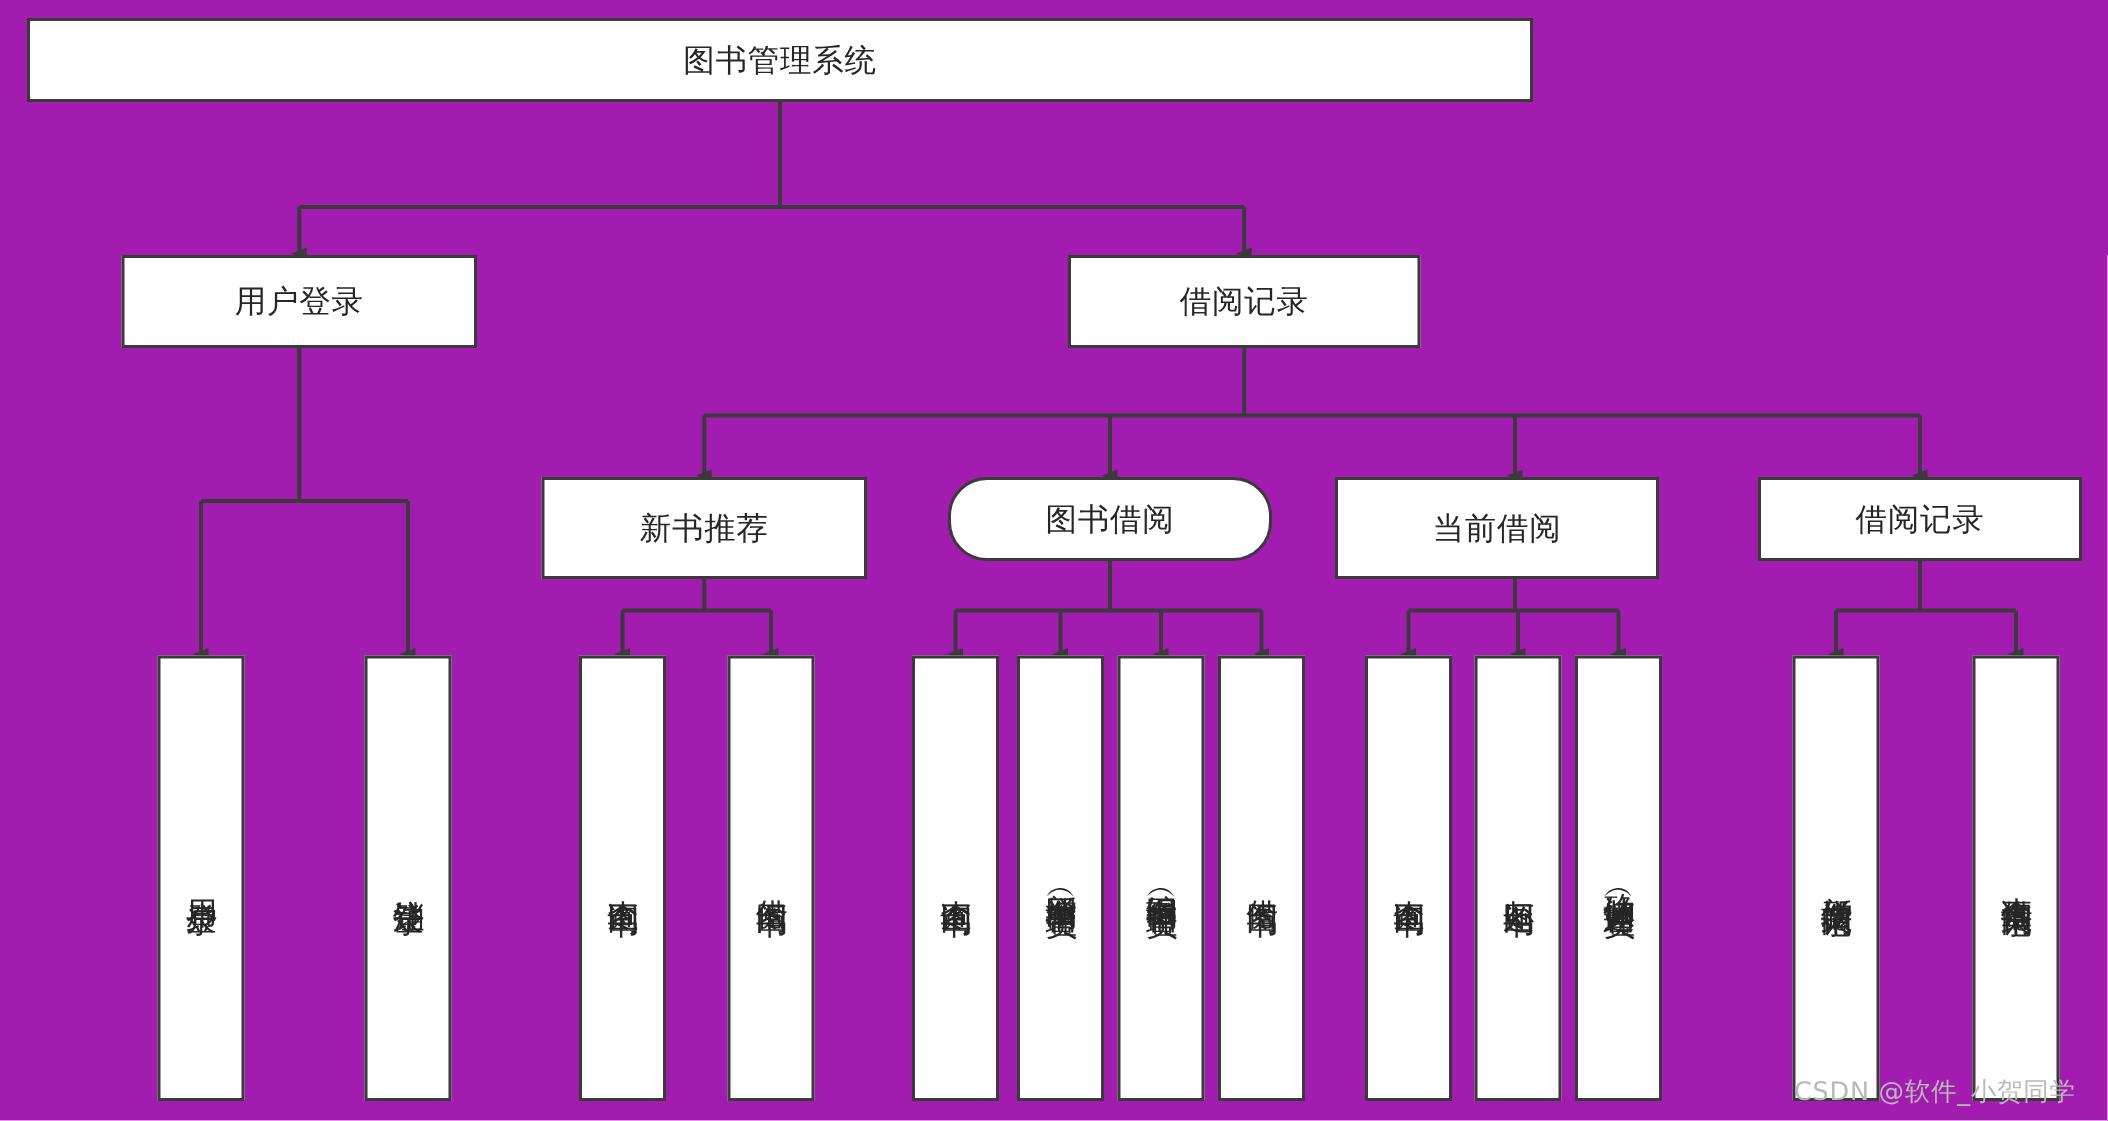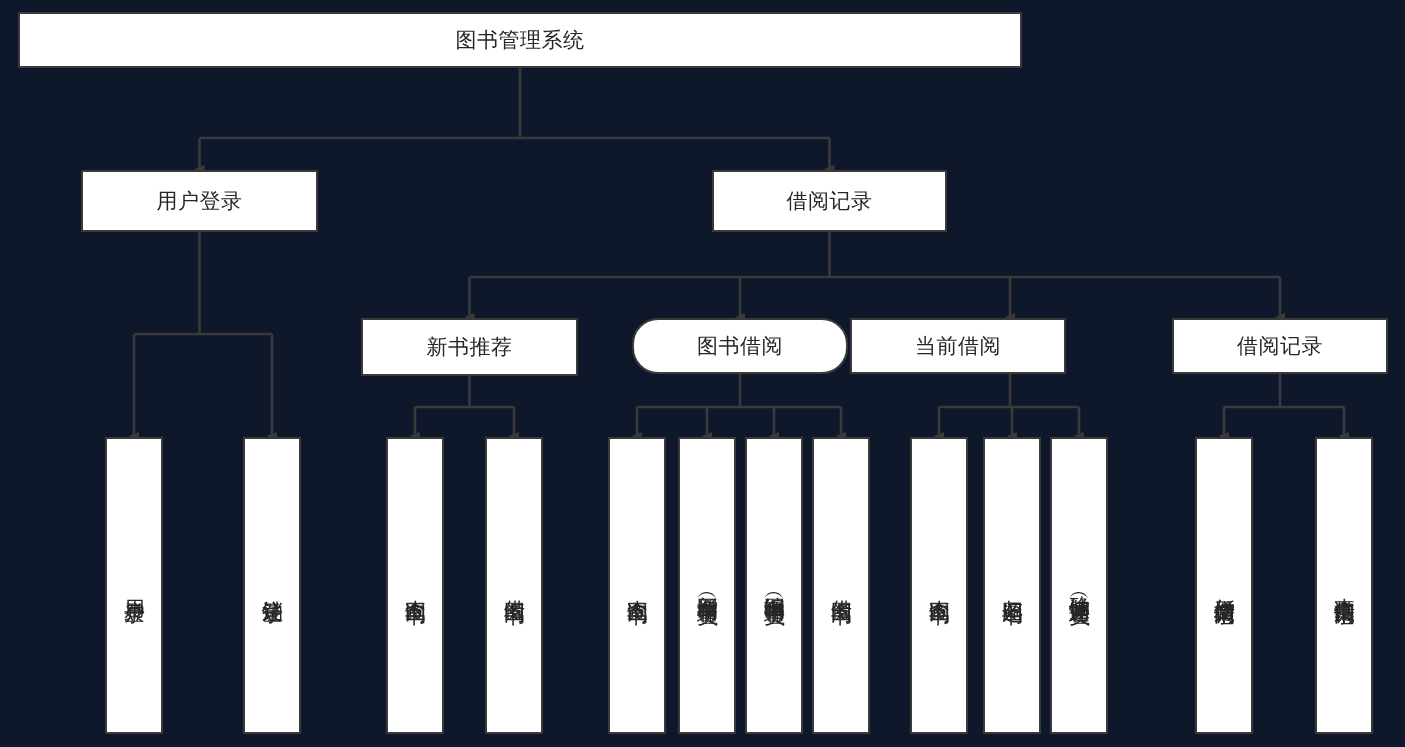--- a/index.html
+++ b/index.html
@@ -5,21 +5,21 @@
   * { box-sizing: border-box; }
   html, body {
     margin: 0; padding: 0;
     background: #ffffff;
     font-family: "DejaVu Sans", "Liberation Sans", sans-serif;
   }
   #stage {
     position: relative;
     width: 1405px;
     height: 747px;
-    background: #0f172a;
+    background: #a21caf;
     overflow: hidden;
     padding-left: 39px;
   }
   svg#wires {
     position: absolute;
     left: 0; top: 0;
     width: 1405px; height: 747px;
     pointer-events: none;
   }
   .node {
@@ -109,27 +109,27 @@
   <div id="node-layer">
       <div class="node horiz" style="left: 18px; top: 12px; width: 1004px; height: 56px;">
         <span>图书管理系统</span>
       </div>
       <div class="node horiz" style="left: 81px; top: 170px; width: 237px; height: 62px;">
         <span>用户登录</span>
       </div>
       <div class="node horiz" style="left: 712px; top: 170px; width: 235px; height: 62px;">
         <span>借阅记录</span>
       </div>
-      <div class="node horiz" style="left: 361px; top: 318px; width: 217px; height: 58px;">
+      <div class="node horiz" style="left: 361px; top: 318px; width: 217px; height: 68px;">
         <span>新书推荐</span>
       </div>
       <div class="node horiz" style="left: 632px; top: 318px; width: 216px; height: 56px; border-radius: 26px;">
         <span>图书借阅</span>
       </div>
-      <div class="node horiz" style="left: 850px; top: 318px; width: 216px; height: 56px;">
+      <div class="node horiz" style="left: 890px; top: 318px; width: 216px; height: 68px;">
         <span>当前借阅</span>
       </div>
       <div class="node horiz" style="left: 1172px; top: 318px; width: 216px; height: 56px; align-items: center;">
         <span>借阅记录</span>
       </div>
       <div class="node vert" style="left: 105px; top: 437px; width: 58px; height: 297px;">
         <span class="vtext">用户登录</span>
       </div>
       <div class="node vert" style="left: 243px; top: 437px; width: 58px; height: 297px;">
         <span class="vtext">注销登录</span>
@@ -162,13 +162,14 @@
         <span class="vtext">确认归还（管理员）</span>
       </div>
       <div class="node vert" style="left: 1195px; top: 437px; width: 58px; height: 297px;">
         <span class="vtext">新增借阅记录</span>
       </div>
       <div class="node vert" style="left: 1315px; top: 437px; width: 58px; height: 297px;">
         <span class="vtext">查询借阅记录</span>
       </div>
     </div>
 
+  <div class="watermark" style="left:1196px; top:716px;">CSDN @软件_小贺同学</div>
 </div>
 
 </body></html>

